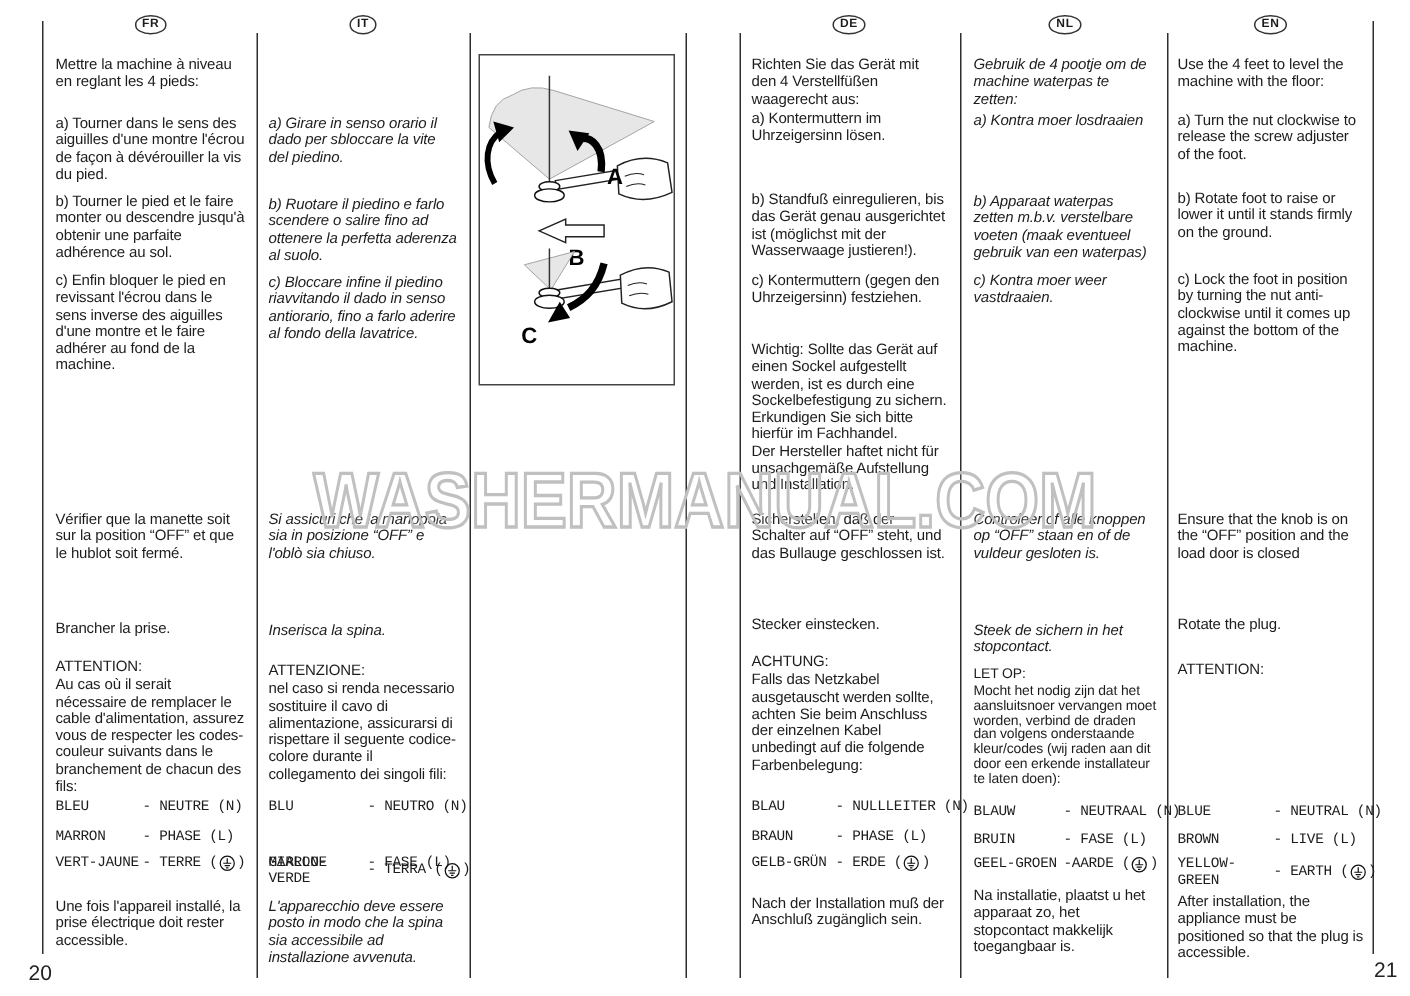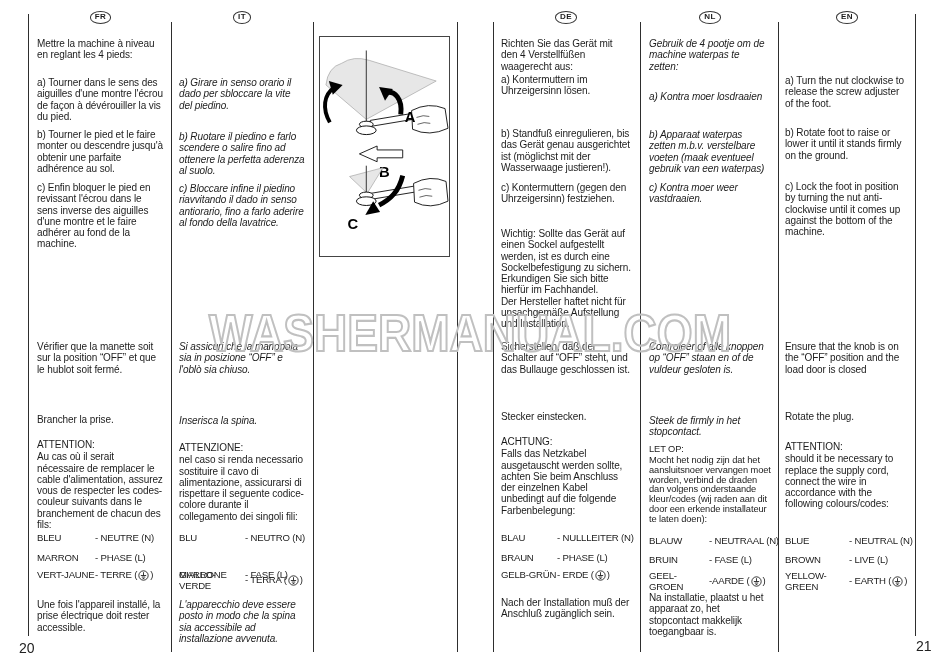--- a/index.html
+++ b/index.html
@@ -13,21 +13,21 @@
   .col{position:absolute;top:0;height:664px;font-size:10px;line-height:1.13;letter-spacing:-0.1px;}
   .col .p{position:absolute;left:0;right:0;margin:0;}
   .badgewrap{position:absolute;left:0;right:0;top:10px;text-align:center;}
   .badge{
     display:inline-block;border:1px solid #333;border-radius:50%;
     padding:1px 4px 1.5px 4px;font-size:8px;font-weight:bold;letter-spacing:0.5px;line-height:1;
   }
   .italic{font-style:italic;}
   .warn-title{margin:0 0 1px 0;}
   .pre{white-space:pre-line;}
-  .wire{position:absolute;left:0;right:0;display:flex;align-items:center;font-size:9.6px;letter-spacing:-0.2px;}
+  .wire{position:absolute;left:0;right:0;display:flex;align-items:center;font-size:9.6px;letter-spacing:-0.2px;font-family:Liberation Mono, monospace;}
   .wname{flex:none;}
   .w58 .wname{width:58px;} .w56 .wname{width:56px;} .w60 .wname{width:60px;}
   .w64 .wname{width:64px;} .w66 .wname{width:66px;}
   .wrole{white-space:nowrap;display:inline-flex;align-items:center;}
   .earth{margin:0 1px;vertical-align:-2px;}
   .figure-box{
     position:absolute;left:319px;top:36px;width:131px;height:221px;
     border:1.5px solid #444;background:#fff;box-sizing:border-box;
   }
   .figure-box svg{display:block;width:100%;height:100%;}
@@ -193,25 +193,25 @@
         </svg>
       <span>)</span>
       </span>
   </div>
   <p class="p" style="top:597px">Nach der Installation muß der Anschluß zugänglich sein.</p>
 </div>
 
 <div class="col" style="left:649px;width:122px">
   <div class="badgewrap"><span class="badge">NL</span></div>
   <p class="p italic" style="top:38px">Gebruik de 4 pootje om de machine waterpas te zetten:</p>
-  <p class="p italic" style="top:91px">a) Kontra moer losdraaien</p>
+  <p class="p italic" style="top:75px">a) Kontra moer losdraaien</p>
   <p class="p italic" style="top:129px">b) Apparaat waterpas zetten m.b.v. verstelbare voeten (maak eventueel gebruik van een waterpas)</p>
   <p class="p italic" style="top:182px">c) Kontra moer weer vastdraaien.</p>
   <p class="p italic" style="top:341px">Controleer of alle knoppen op “OFF” staan en of de vuldeur gesloten is.</p>
-  <p class="p italic" style="top:415px">Steek de firmly in het stopcontact.</p>
+  <p class="p italic" style="top:415px">Steek de sichern in het stopcontact.</p>
   <div class="p smallwarn" style="top:445px">
     <div class="warn-title">LET OP:</div>
     <div>Mocht het nodig zijn dat het aansluitsnoer vervangen moet worden, verbind de draden dan volgens onderstaande kleur/codes (wij raden aan dit door een erkende installateur te laten doen):</div>
   </div>
   <div class="wire w60" style="top:536px">
     <span class="wname">BLAUW</span>
     <span class="wrole">- NEUTRAAL (N)</span>
   </div>
   <div class="wire w60" style="top:555px">
     <span class="wname">BRUIN</span>
@@ -229,28 +229,28 @@
           <line x1="5.1" y1="9.3" x2="6.9" y2="9.3" stroke="#111" stroke-width="0.9"></line>
         </svg>
       <span>)</span>
       </span>
   </div>
   <p class="p" style="top:592px">Na installatie, plaatst u het apparaat zo, het stopcontact makkelijk toegangbaar is.</p>
 </div>
 
 <div class="col" style="left:785px;width:124px">
   <div class="badgewrap"><span class="badge">EN</span></div>
+  <p class="p" style="top:38px">Use the 4 feet to level the machine with the floor:</p>
   <p class="p" style="top:75px">a) Turn the nut clockwise to release the screw adjuster of the foot.</p>
   <p class="p" style="top:181px">c) Lock the foot in position by turning the nut anti-clockwise until it comes up against the bottom of the machine.</p>
   <p class="p" style="top:127px">b) Rotate foot to raise or lower it until it stands firmly on the ground.</p>
   <p class="p" style="top:341px">Ensure that the knob is on the “OFF” position and the load door is closed</p>
   <p class="p" style="top:411px">Rotate the plug.</p>
   <div class="p" style="top:441px">
     <div class="warn-title">ATTENTION:</div>
-    <div>should it be necessary to replace the supply cord, connect the wire in accordance with the following colours/codes:</div>
   </div>
   <div class="wire w64" style="top:536px">
     <span class="wname">BLUE</span>
     <span class="wrole">- NEUTRAL (N)</span>
   </div>
   <div class="wire w64" style="top:555px">
     <span class="wname">BROWN</span>
     <span class="wrole">- LIVE (L)</span>
   </div>
   <div class="wire w64" style="top:571px">
@@ -260,20 +260,21 @@
       <svg class="earth" viewBox="0 0 12 12" width="11" height="11">
           <circle cx="6" cy="6" r="5.1" fill="none" stroke="#111" stroke-width="0.9"></circle>
           <line x1="6" y1="2.4" x2="6" y2="6" stroke="#111" stroke-width="0.9"></line>
           <line x1="3.1" y1="6" x2="8.9" y2="6" stroke="#111" stroke-width="0.9"></line>
           <line x1="4.1" y1="7.7" x2="7.9" y2="7.7" stroke="#111" stroke-width="0.9"></line>
           <line x1="5.1" y1="9.3" x2="6.9" y2="9.3" stroke="#111" stroke-width="0.9"></line>
         </svg>
       <span>)</span>
       </span>
   </div>
+  <p class="p" style="top:596px">After installation, the appliance must be positioned so that the plug is accessible.</p>
 </div>
 
 <svg class="watermark" viewBox="0 0 534 66">
   <text x="267" y="50" text-anchor="middle" textLength="522" lengthAdjust="spacingAndGlyphs" font-family="Liberation Sans, sans-serif" font-size="52" font-weight="bold" fill="#ffffff" fill-opacity="0.12" stroke="#c0c0c0" stroke-width="2.2">WASHERMANUAL.COM</text>
 </svg>
 
 <div class="pagenum" style="left:19px;top:640px">20</div>
 <div class="pagenum" style="left:916px;top:638px">21</div>
 
 </body></html>

